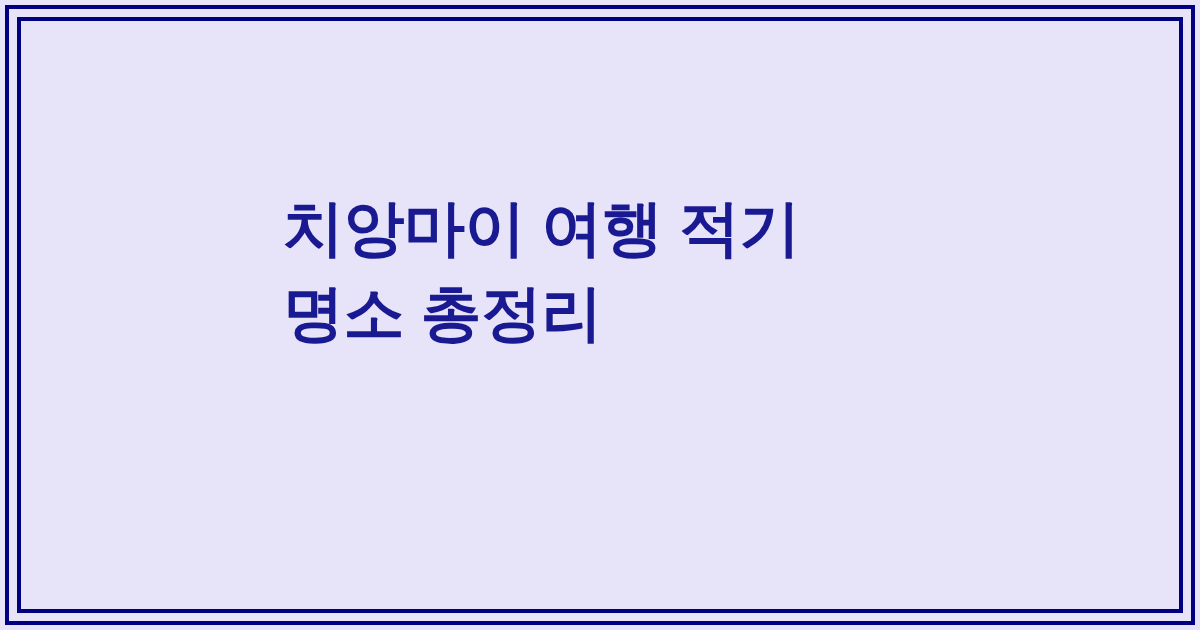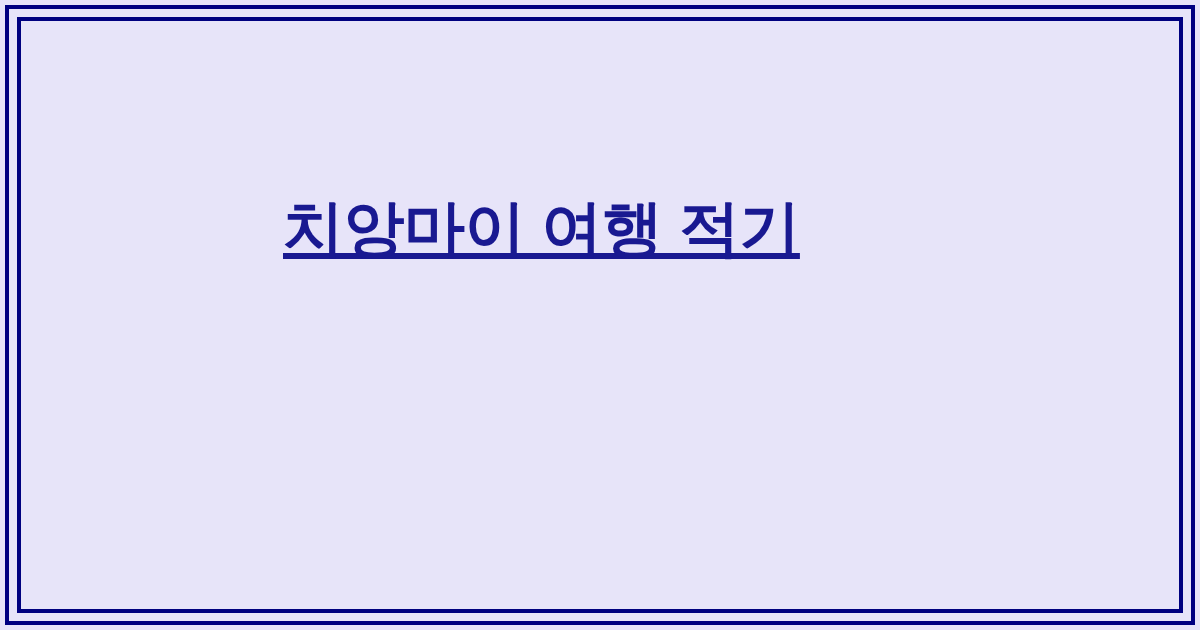--- a/index.html
+++ b/index.html
@@ -56,28 +56,28 @@
 
   .title-line {
     display: block;
     color: #191991;
     font-family: "Liberation Sans", sans-serif;
     font-weight: bold;
     font-size: 61px;
     line-height: 85px;
     letter-spacing: -0.5px;
     white-space: nowrap;
-    text-decoration: underline;
   }
 </style>
 </head>
 <body>
 
 <div id="thumbnail-card">
 
   <div id="outer-frame"></div>
   <div id="inner-frame"></div>
 
   <div id="title-block">
     <span class="title-line">치앙마이 여행 적기</span>
+    <span class="title-line">명소 총정리</span>
   </div>
 
 </div>
 
 </body></html>

